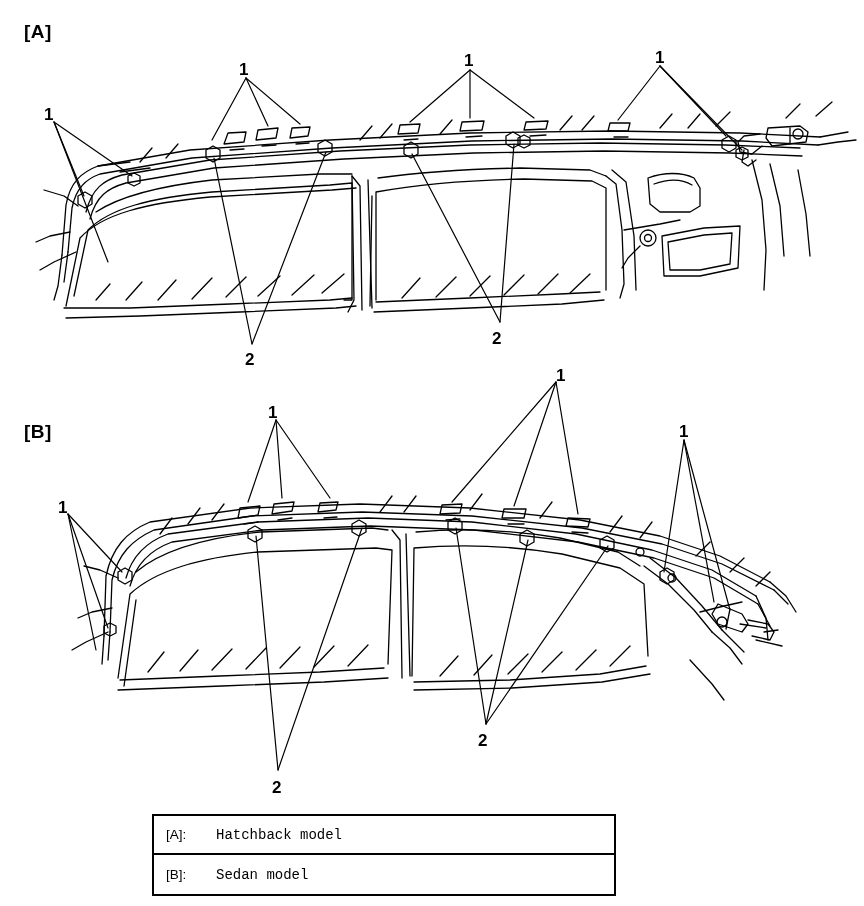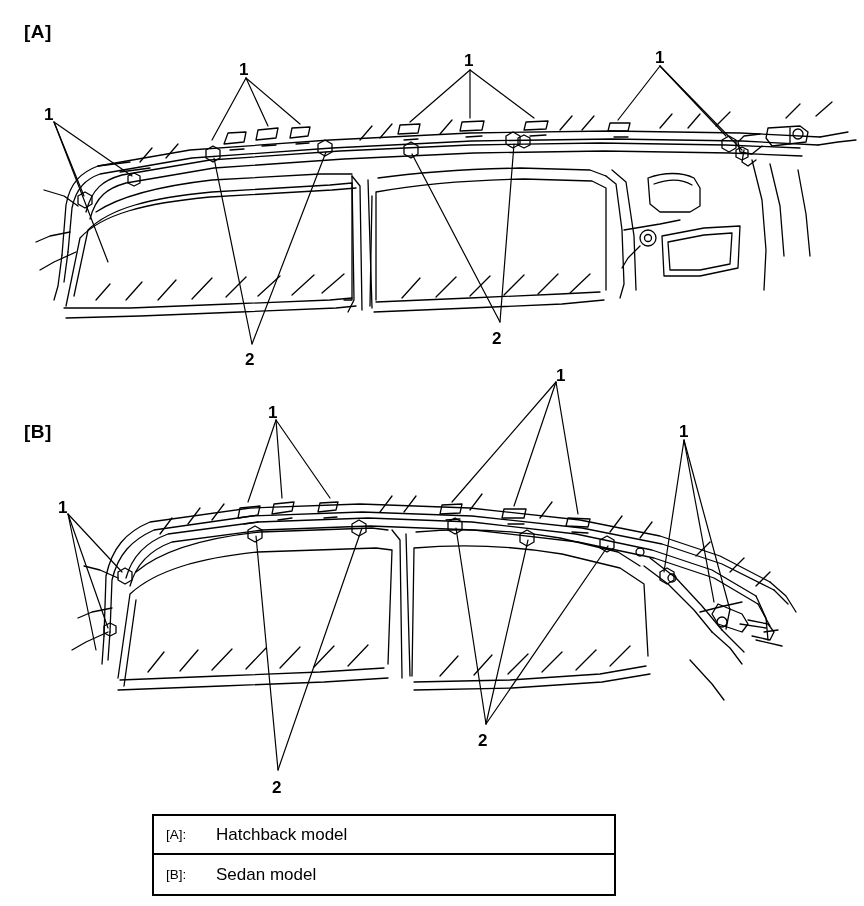--- a/index.html
+++ b/index.html
@@ -66,21 +66,22 @@
   #legend .legend-row.first {
     border-bottom: 2px solid #000;
   }
   #legend .legend-key {
     width: 62px;
     padding-left: 12px;
     font-size: 13.5px;
     box-sizing: border-box;
   }
   #legend .legend-val {
-    font-size: 17px;
+    font-size: 14px;
+    font-family: Liberation Mono, monospace;
   }
 </style>
 </head>
 <body>
 
 <div id="page">
 
   <svg class="art" viewBox="0 0 864 906">
     <g fill="none" stroke="#000" stroke-width="1.3" stroke-linecap="round" stroke-linejoin="round">
 

